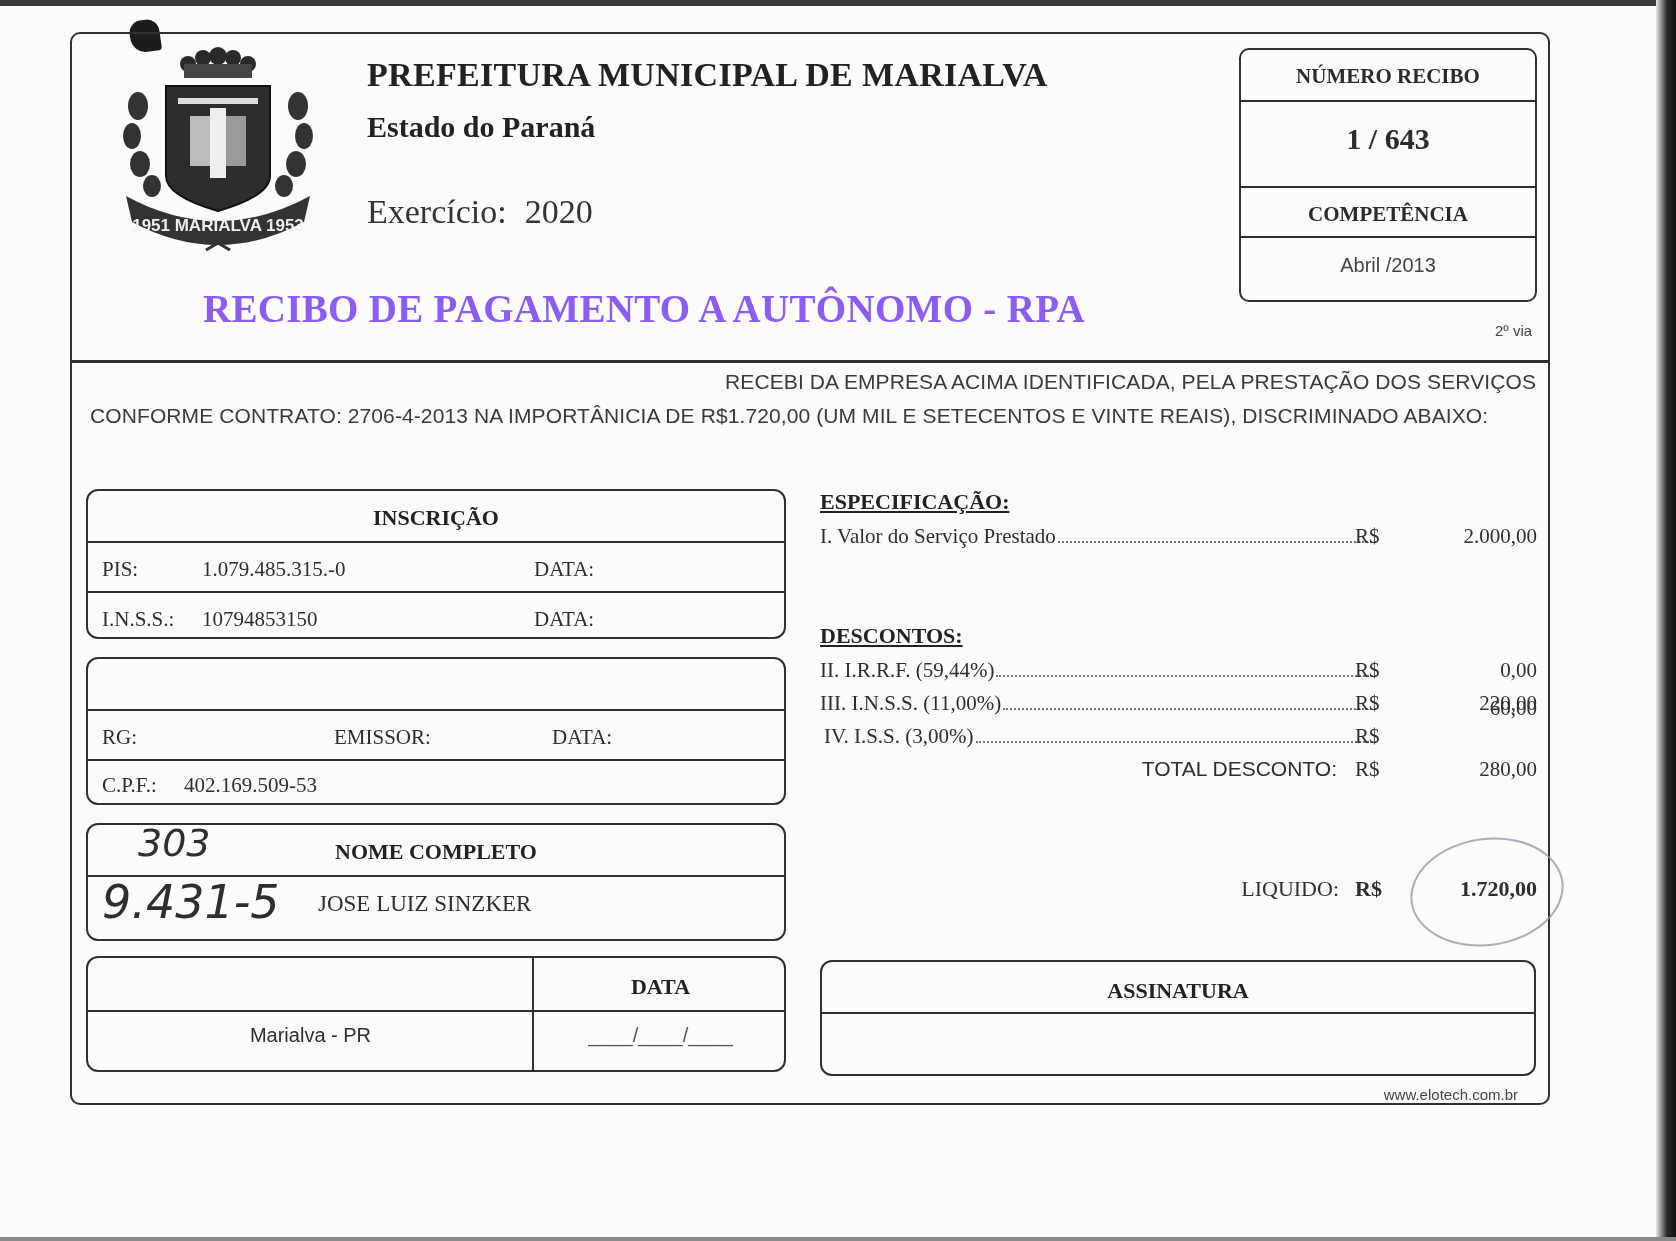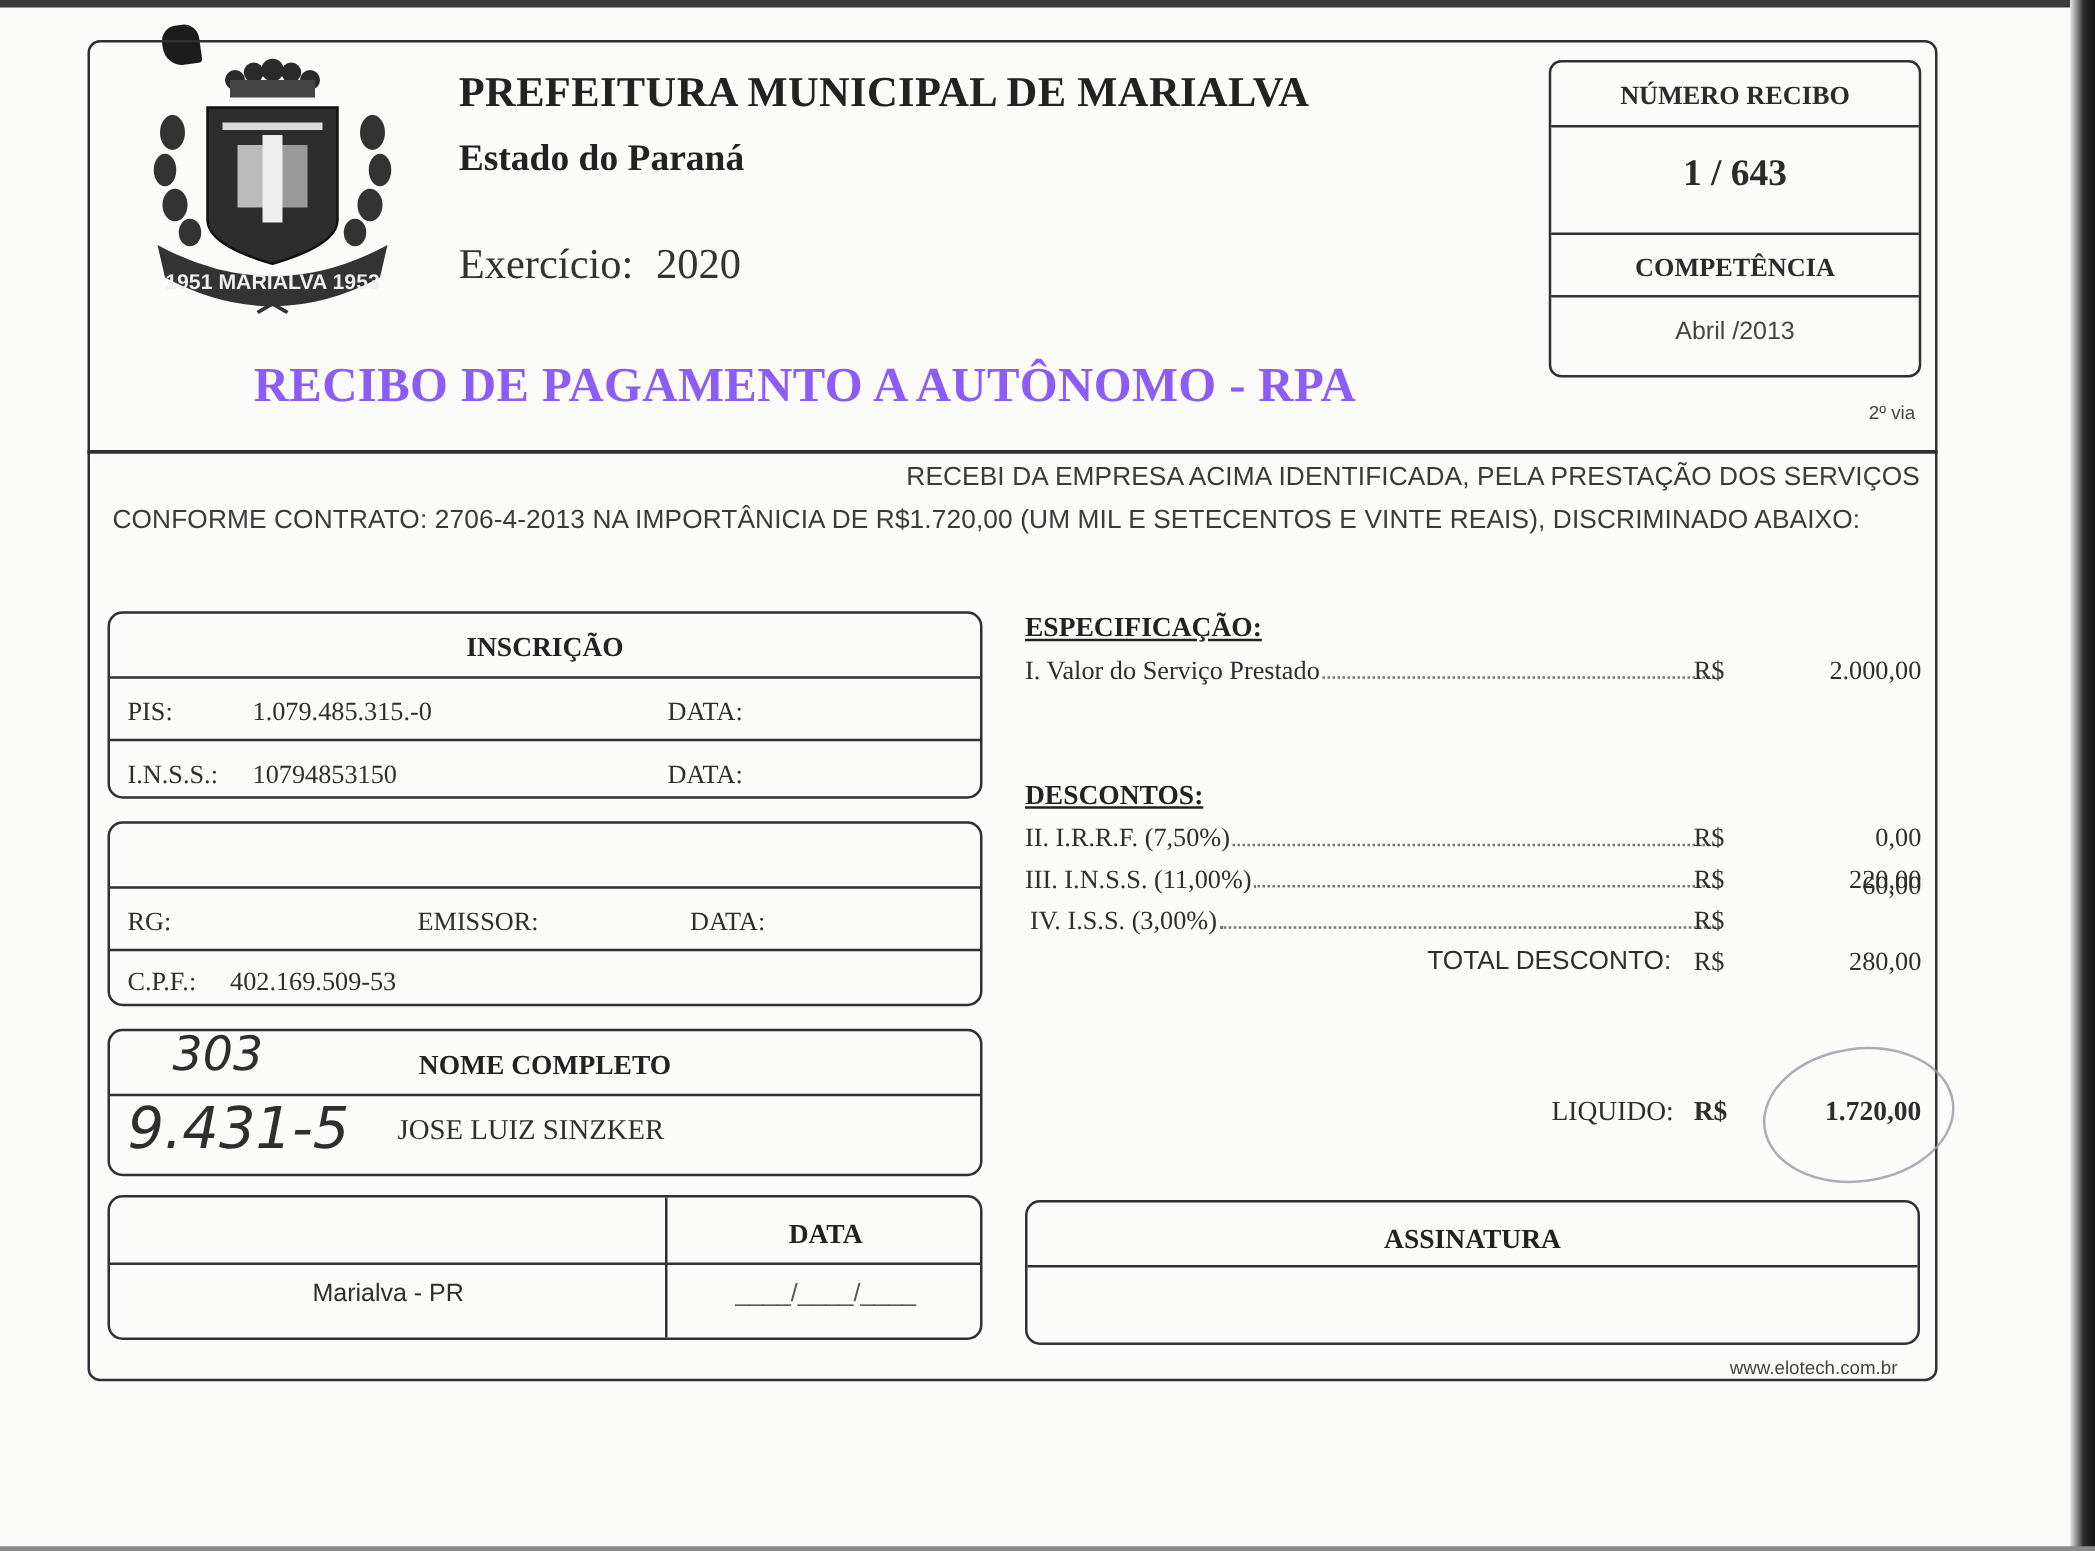--- a/index.html
+++ b/index.html
@@ -156,21 +156,21 @@
 <div class="lineitem spec" style="top:524px;">
   <span class="lbl">I. Valor do Serviço Prestado</span>
     <span class="dots"></span>
 </div>
 <div class="rs spec" style="top:524px;">R$</div>
 <div class="val spec" style="top:524px;">2.000,00</div>
 
 <div class="abs spec-h" style="left:820px;top:623px;">DESCONTOS:</div>
 
 <div class="lineitem spec" style="top:658px;">
-  <span class="lbl">II. I.R.R.F. (7,50%)</span>
+  <span class="lbl">II. I.R.R.F. (59,44%)</span>
     <span class="dots"></span>
 </div>
 <div class="rs spec" style="top:658px;">R$</div>
 <div class="val spec" style="top:658px;">0,00</div>
 
 <div class="lineitem spec" style="top:691px;">
   <span class="lbl">III. I.N.S.S. (11,00%)</span>
     <span class="dots"></span>
 </div>
 <div class="rs spec" style="top:691px;">R$</div>

